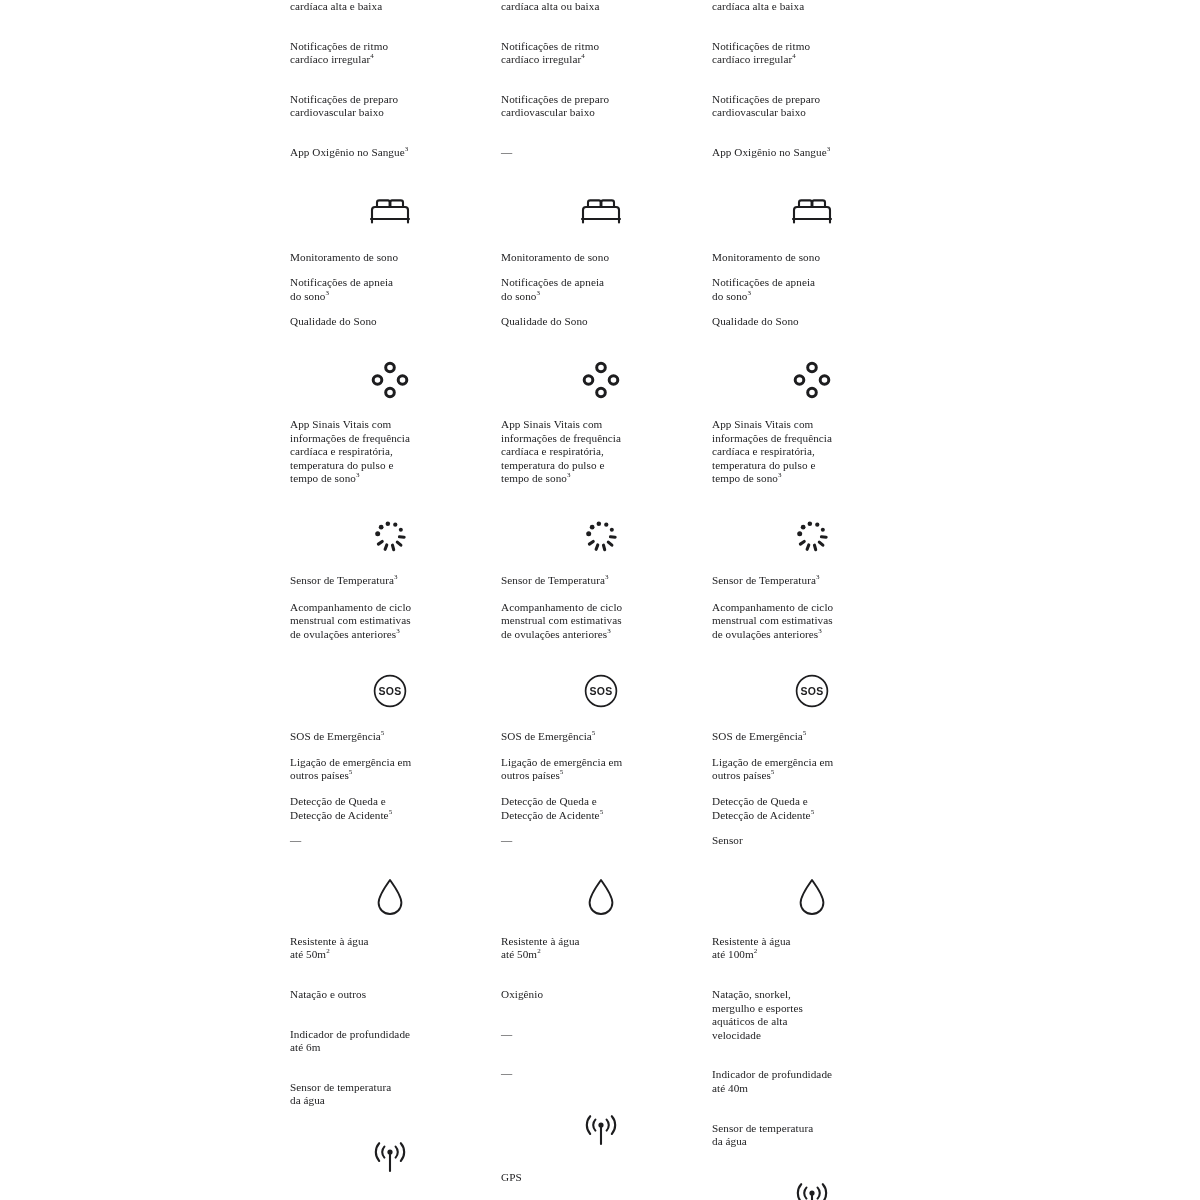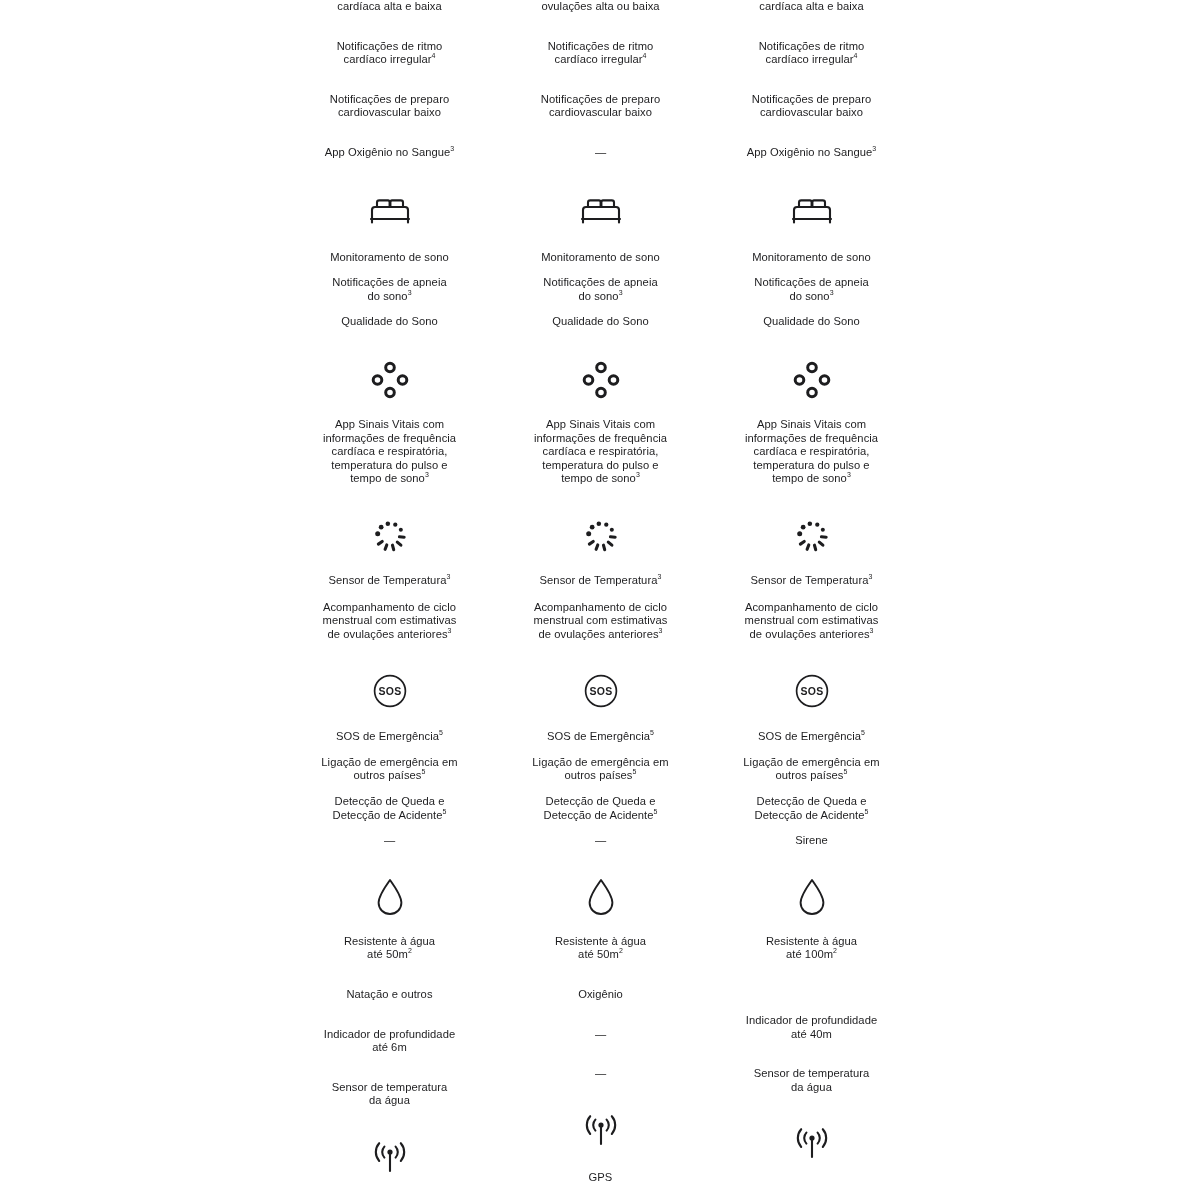--- a/index.html
+++ b/index.html
@@ -27,27 +27,28 @@
   .col {
     display: flex;
     flex-direction: column;
     align-items: center;
   }
 
   
   .line {
     font-size: 11.2px;
     line-height: 13.6px;
-    text-align: center;
+    text-align: left;
     color: #1d1d1f;
     letter-spacing: 0.005em;
     width: 100%;
     box-sizing: border-box;
     padding: 0 6px;
     white-space: pre-line;
+    font-family: Liberation Serif, serif;
   }
   .line.dash {
     color: #1d1d1f;
   }
 
   
   .icon-wrap {
     display: flex;
     align-items: center;
     justify-content: center;
@@ -177,21 +178,21 @@
       <path d="M32.8 2.2 A13.4 13.4 0 0 1 32.8 20"></path>
     </svg>
         </div>
         <div style="height: 18px;"></div>
         <div class="line">GPS</div>
         <div style="height: 18px;"></div>
       </div>
     </div>
   <div class="col" id="col-1">
       <div class="section">
-        <div class="line">ovulações alta ou baixa</div>
+        <div class="line">cardíaca alta ou baixa</div>
         <div style="height: 26px;"></div>
         <div class="line">Notificações de ritmo<br>cardíaco irregular<sup>4</sup></div>
         <div style="height: 26px;"></div>
         <div class="line">Notificações de preparo<br>cardiovascular baixo</div>
         <div style="height: 26px;"></div>
         <div class="line dash">—</div>
       </div>
       <div class="section">
         <div style="height: 30px;"></div>
         <div class="icon-wrap">
@@ -366,32 +367,33 @@
       <text x="17" y="17" text-anchor="middle" dominant-baseline="central" font-family="Liberation Sans, sans-serif" font-size="10.5" font-weight="600" letter-spacing="0.2" fill="#1d1d1f">SOS</text>
     </svg>
         </div>
         <div style="height: 17px;"></div>
         <div class="line">SOS de Emergência<sup>5</sup></div>
         <div style="height: 12px;"></div>
         <div class="line">Ligação de emergência em<br>outros países<sup>5</sup></div>
         <div style="height: 12px;"></div>
         <div class="line">Detecção de Queda e<br>Detecção de Acidente<sup>5</sup></div>
         <div style="height: 12px;"></div>
-        <div class="line">Sirene</div>
+        <div class="line">Sensor</div>
       </div>
       <div class="section">
         <div style="height: 27px;"></div>
         <div class="icon-wrap">
           <svg width="30" height="40" viewBox="0 0 30 40" fill="none" stroke="#1d1d1f" stroke-width="1.9" stroke-linejoin="round">
       <path d="M15 3 C15 3 3.6 18.8 3.6 25.8 C3.6 32.1 8.7 37 15 37 C21.3 37 26.4 32.1 26.4 25.8 C26.4 18.8 15 3 15 3 Z"></path>
     </svg>
         </div>
         <div style="height: 16px;"></div>
         <div class="line">Resistente à água<br>até 100m<sup>2</sup></div>
         <div style="height: 26px;"></div>
+        <div class="line">Natação, snorkel,<br>mergulho e esportes<br>aquáticos de alta<br>velocidade</div>
         <div style="height: 26px;"></div>
         <div class="line">Indicador de profundidade<br>até 40m</div>
         <div style="height: 26px;"></div>
         <div class="line">Sensor de temperatura<br>da água</div>
       </div>
       <div class="section">
         <div style="height: 28px;"></div>
         <div class="icon-wrap">
           <svg width="44" height="34" viewBox="0 0 44 34" fill="none" stroke="#1d1d1f" stroke-width="2.1" stroke-linecap="round">
       <circle cx="22" cy="11" r="2.6" fill="#1d1d1f" stroke="none"></circle>

